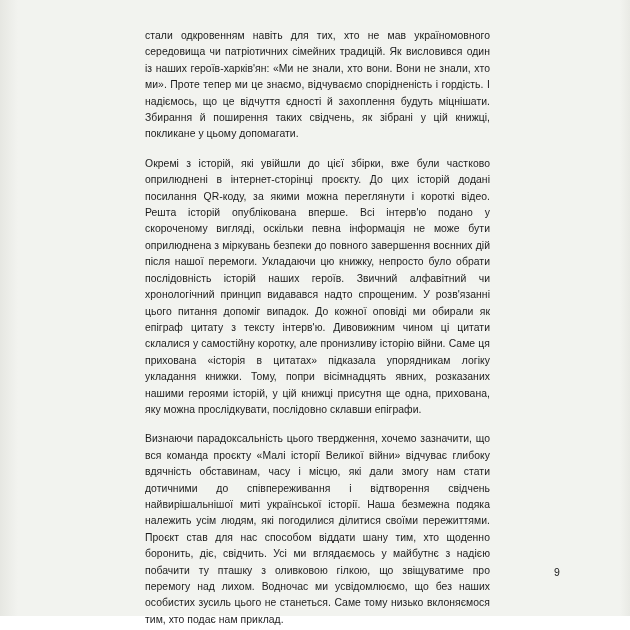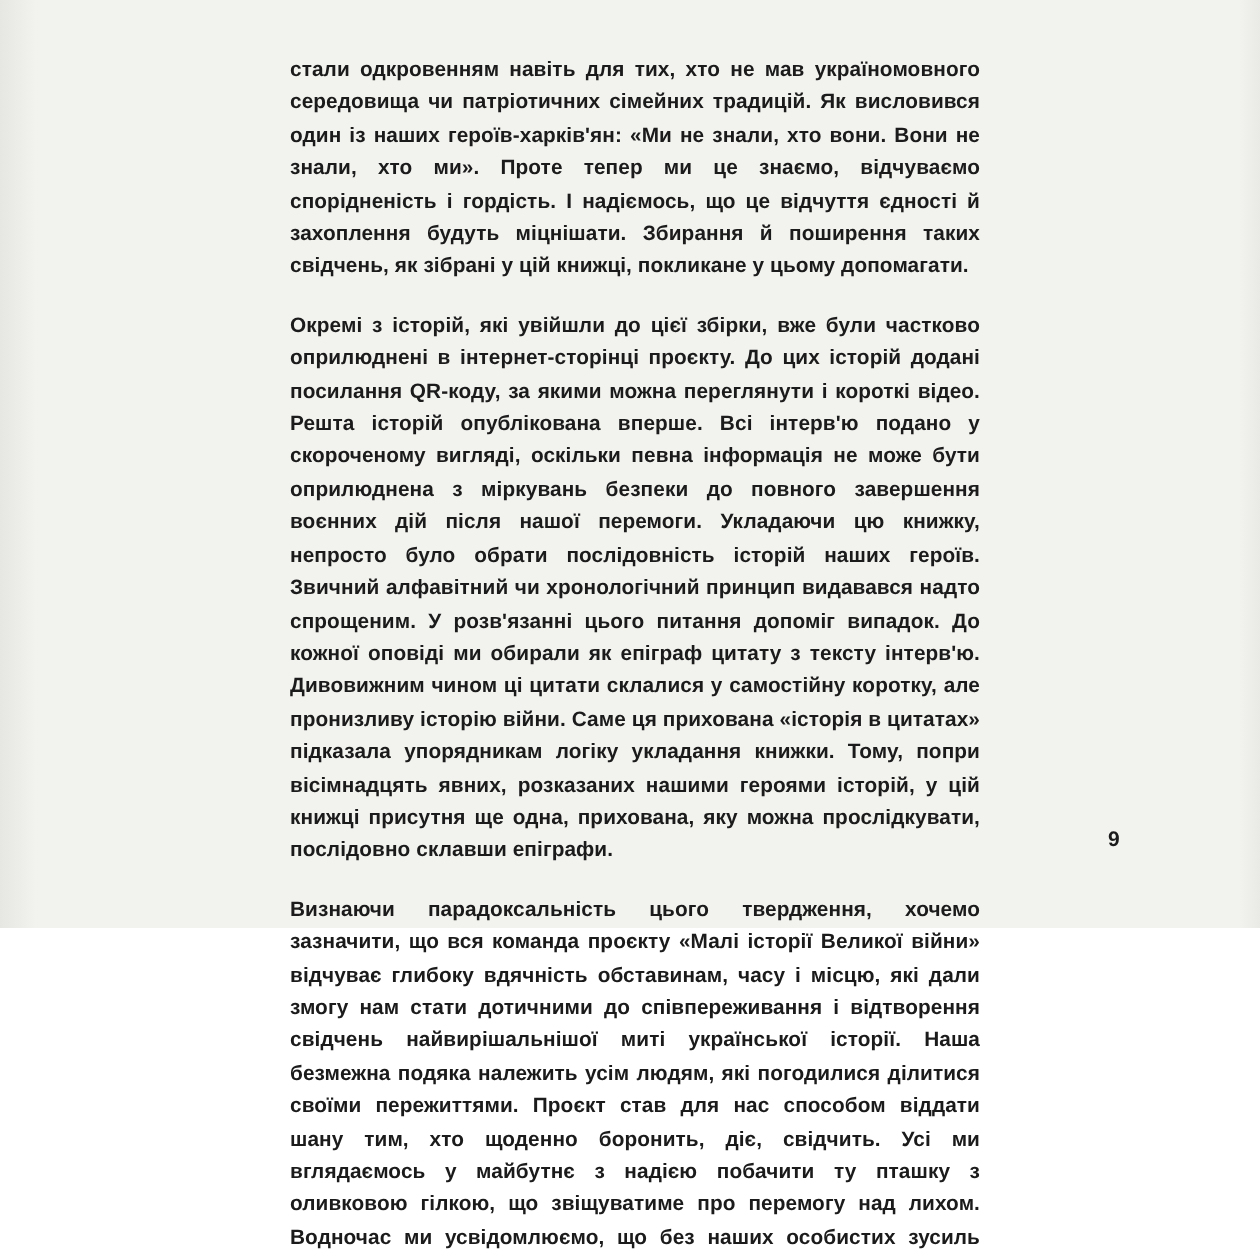--- a/index.html
+++ b/index.html
@@ -9,24 +9,23 @@
   }
   body {
     width: 630px;
     height: 630px;
     overflow: hidden;
     font-family: "Liberation Sans", sans-serif;
   }
   .page {
     position: relative;
     width: 630px;
-    height: 464px;
+    height: 616px;
     background: #f2f3ef;
     box-sizing: border-box;
-    font-weight: bold;
   }
   
   .page::before {
     content: "";
     position: absolute;
     left: 0; top: 0; bottom: 0;
     width: 18px;
     background: linear-gradient(to right, #e6e7e2 0%, #f2f3ef 100%);
     pointer-events: none;
   }

